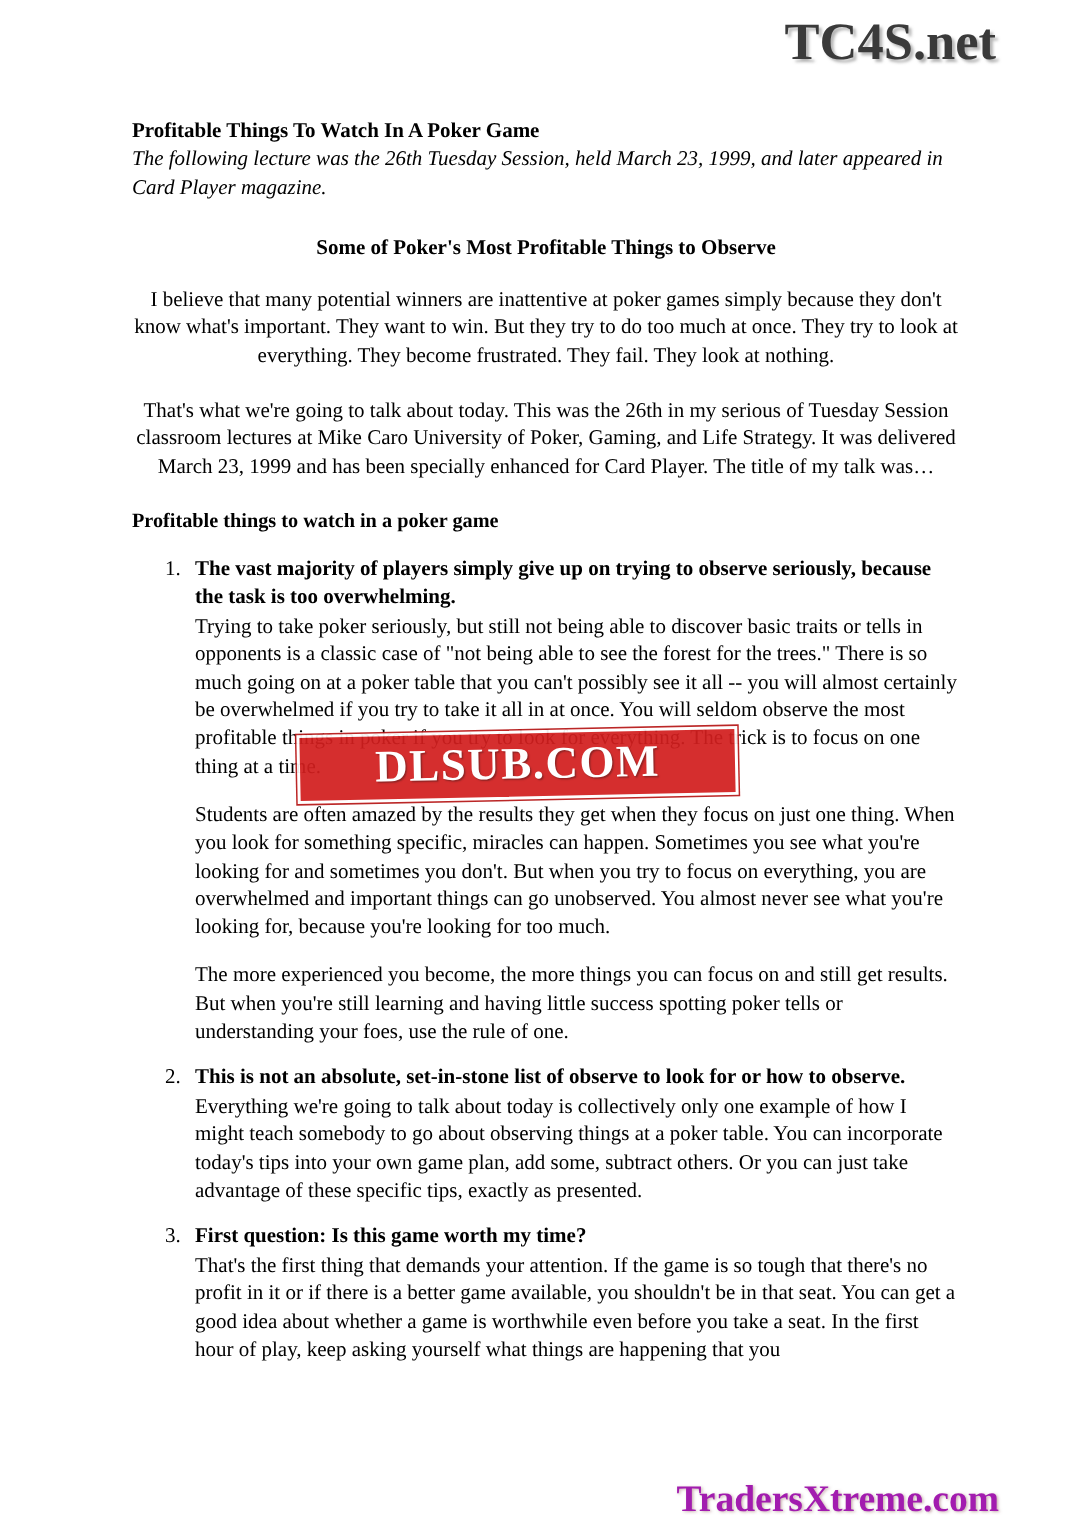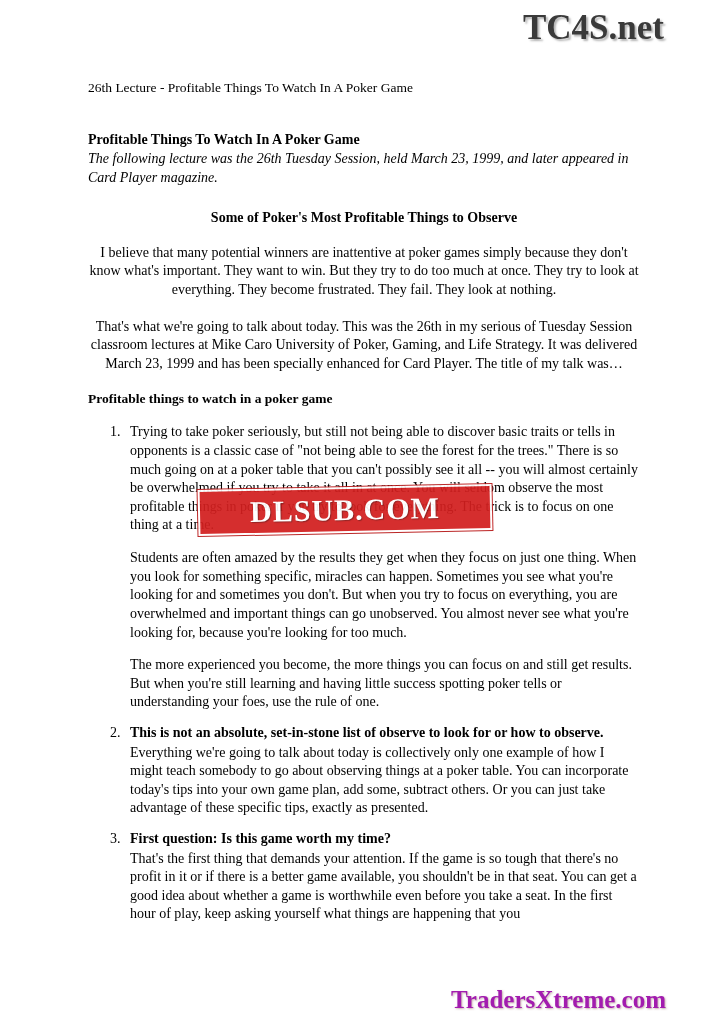--- a/index.html
+++ b/index.html
@@ -132,35 +132,35 @@
 </style>
 </head>
 <body>
 
 <div class="page">
 
   <div class="wm-top">TC4S.net</div>
 
   <div class="content">
 
-    <div class="doc-header">26th Lecture - Profitable Things To Watch In A Poker Game</div>
 
     <h1 class="title">Profitable Things To Watch In A Poker Game</h1>
 
     <div class="subtitle">The following lecture was the 26th Tuesday Session, held March 23, 1999, and later appeared in Card Player magazine.</div>
 
     <h2 class="section-head">Some of Poker's Most Profitable Things to Observe</h2>
 
     <p class="body">I believe that many potential winners are inattentive at poker games simply because they don't know what's important. They want to win. But they try to do too much at once. They try to look at everything. They become frustrated. They fail. They look at nothing.</p>
     <p class="body">That's what we're going to talk about today. This was the 26th in my serious of Tuesday Session classroom lectures at Mike Caro University of Poker, Gaming, and Life Strategy. It was delivered March 23, 1999 and has been specially enhanced for Card Player. The title of my talk was…</p>
 
     <div class="list-head">Profitable things to watch in a poker game</div>
 
     <ol class="items">
       <li>
+        <span class="li-head">The vast majority of players simply give up on trying to observe seriously, because the task is too overwhelming.</span>
         <p>Trying to take poker seriously, but still not being able to discover basic traits or tells in opponents is a classic case of "not being able to see the forest for the trees." There is so much going on at a poker table that you can't possibly see it all -- you will almost certainly be overwhelmed if you try to take it all in at once. You will seldom observe the most profitable things in poker if you try to look for everything. The trick is to focus on one thing at a time.</p>
         <p>Students are often amazed by the results they get when they focus on just one thing. When you look for something specific, miracles can happen. Sometimes you see what you're looking for and sometimes you don't. But when you try to focus on everything, you are overwhelmed and important things can go unobserved. You almost never see what you're looking for, because you're looking for too much.</p>
         <p>The more experienced you become, the more things you can focus on and still get results. But when you're still learning and having little success spotting poker tells or understanding your foes, use the rule of one.</p>
       </li>
       <li>
         <span class="li-head">This is not an absolute, set-in-stone list of observe to look for or how to observe.</span>
         <p>Everything we're going to talk about today is collectively only one example of how I might teach somebody to go about observing things at a poker table. You can incorporate today's tips into your own game plan, add some, subtract others. Or you can just take advantage of these specific tips, exactly as presented.</p>
       </li>
       <li>
         <span class="li-head">First question: Is this game worth my time?</span>

